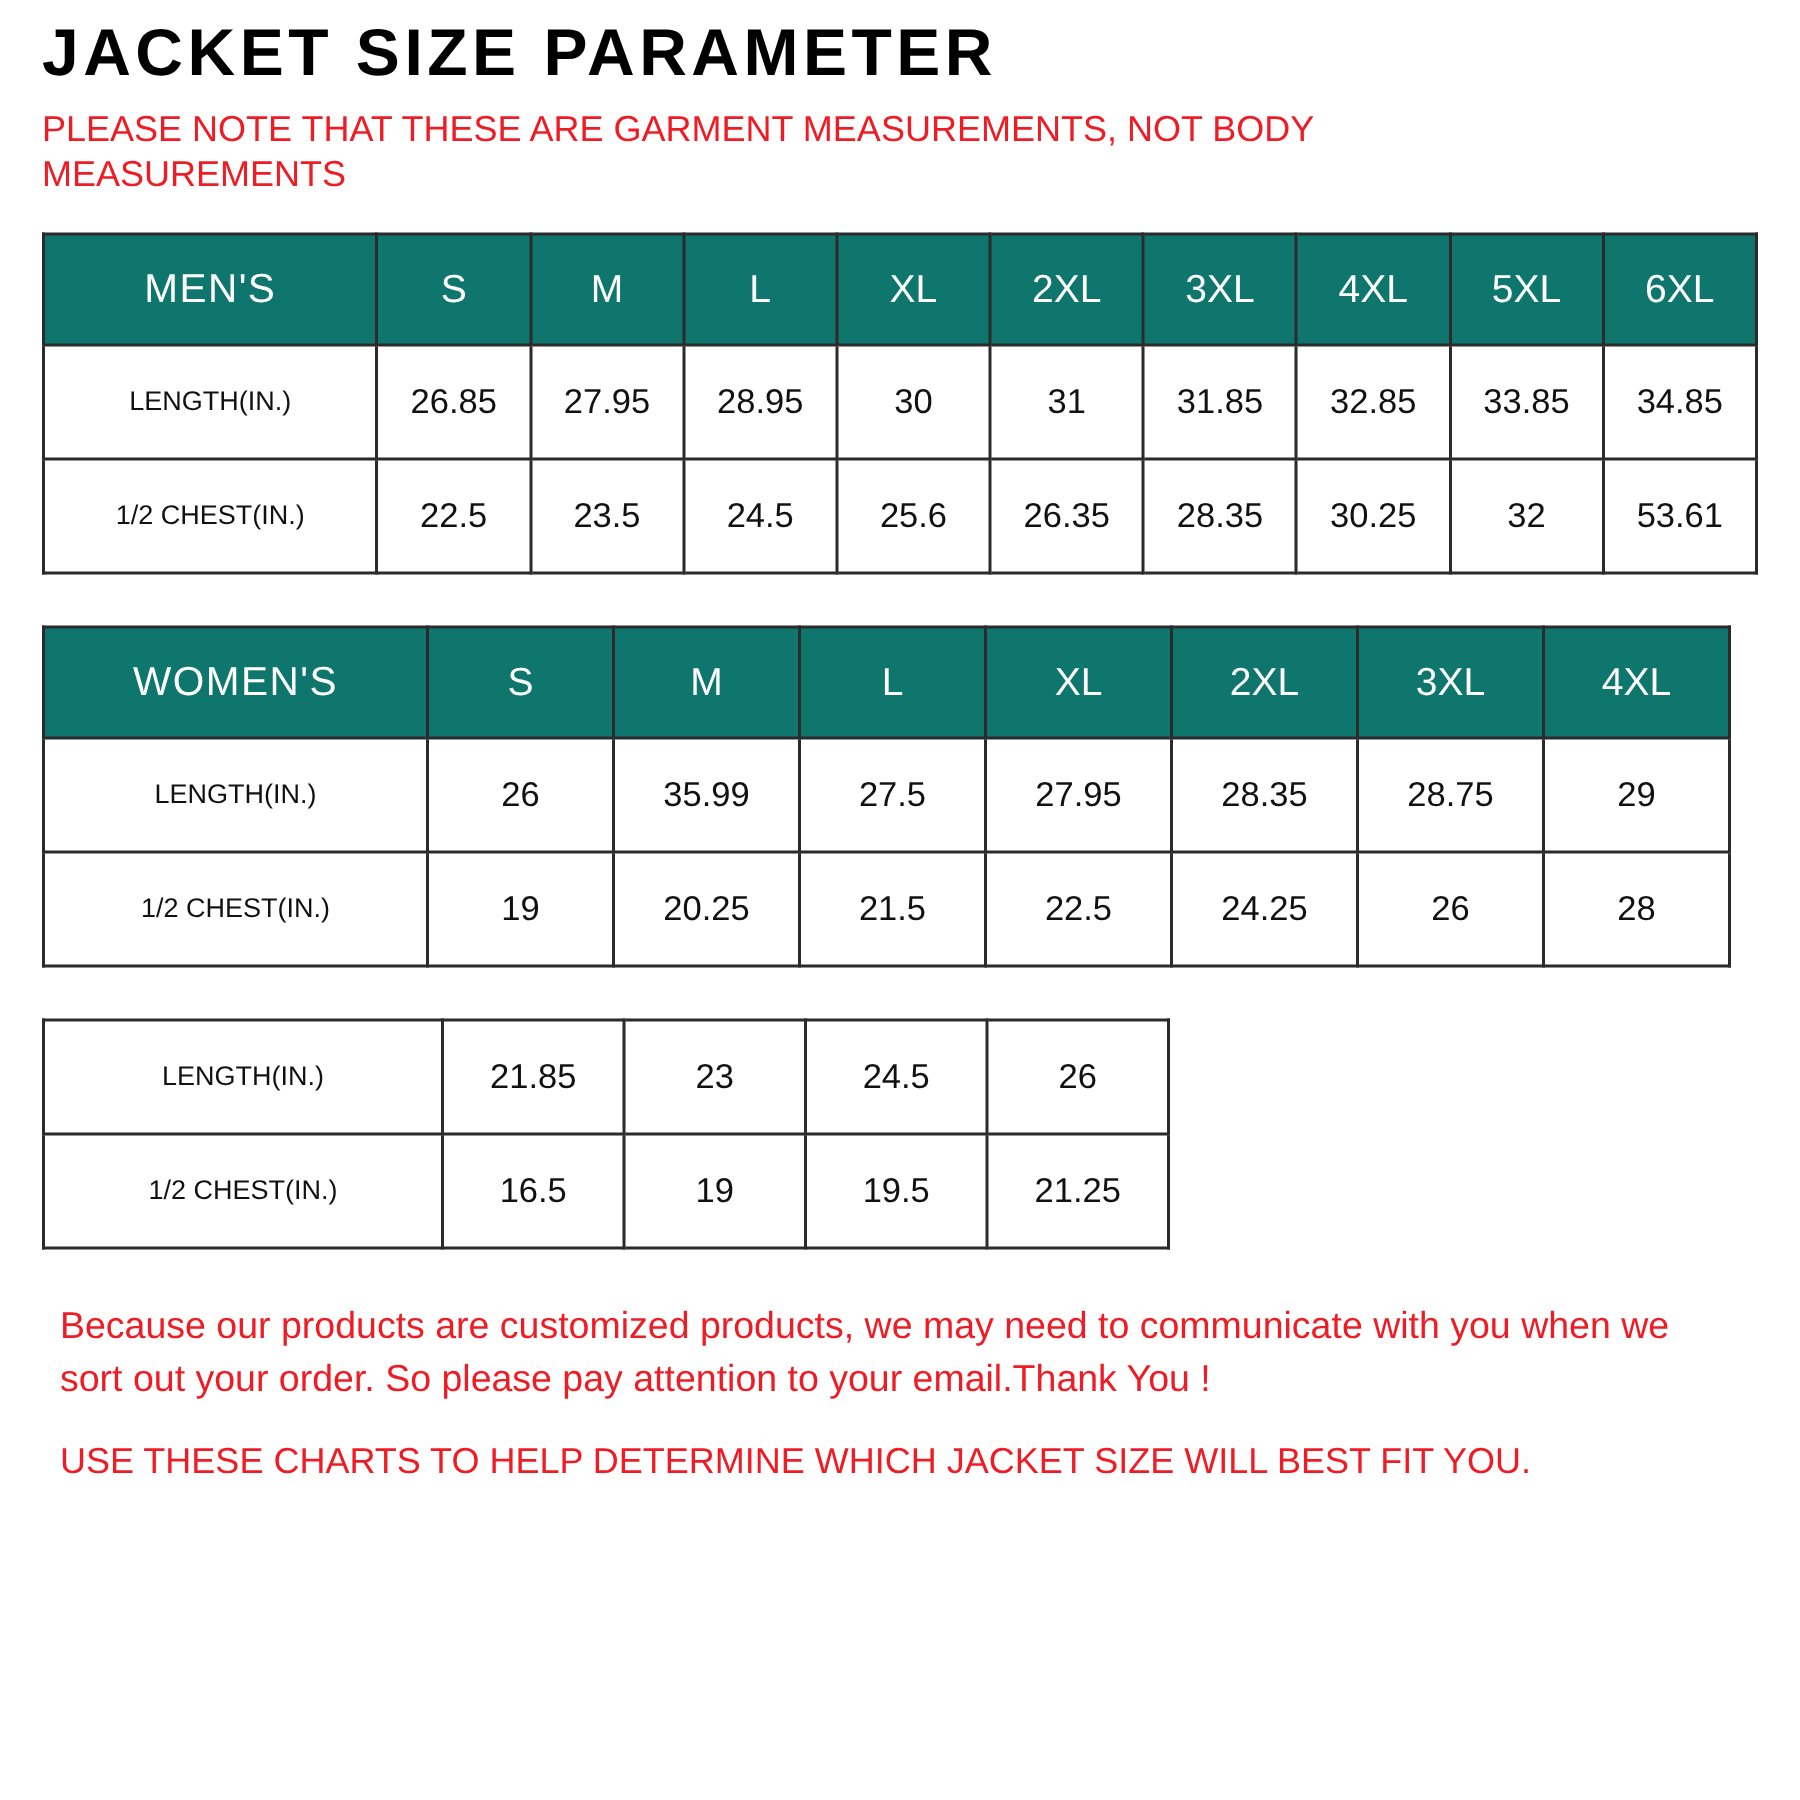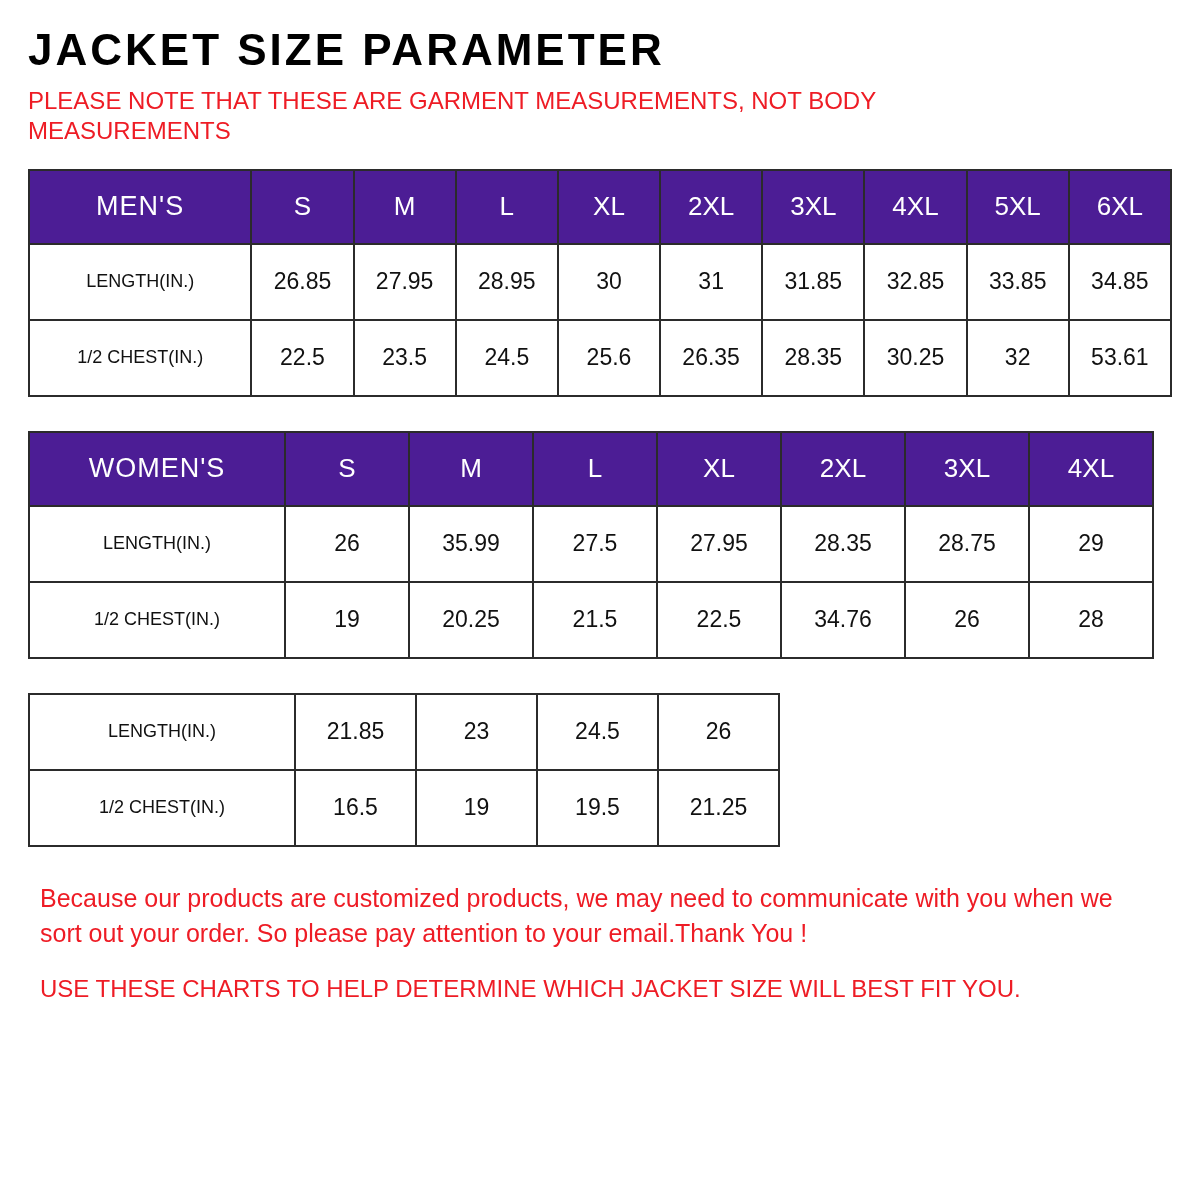--- a/index.html
+++ b/index.html
@@ -11,21 +11,21 @@
     width: 1200px;
     height: 1200px;
     font-family: "Liberation Sans", sans-serif;
     color: #1a1a1a;
     overflow: hidden;
   }
   .page {
     box-sizing: border-box;
     width: 1200px;
     height: 1200px;
-    padding: 26px 28px 10px 28px;
+    padding: 12px 28px 10px 28px;
     position: relative;
   }
   .title {
     font-size: 44px;
     font-weight: bold;
     letter-spacing: 3px;
     color: #000000;
     margin: 0 0 12px 0;
     line-height: 1.08;
   }
@@ -45,21 +45,21 @@
     border: 2px solid #2b2b2b;
     text-align: center;
     vertical-align: middle;
     font-size: 23px;
     color: #111111;
     background: #ffffff;
     height: 74px;
     padding: 0 4px;
   }
   table.sizes tr.header-row td {
-    background: #4c1d95;
+    background: #0f766e;
     color: #ffffff;
     font-size: 26px;
     height: 72px;
   }
   table.sizes tr.header-row td.label-cell {
     font-size: 27px;
     letter-spacing: 1px;
   }
   table.sizes td.label-cell {
     text-align: center;
@@ -182,21 +182,21 @@
         <td>28.35</td>
         <td>28.75</td>
         <td>29</td>
       </tr>
       <tr>
         <td class="label-cell">1/2 CHEST(IN.)</td>
         <td>19</td>
         <td>20.25</td>
         <td>21.5</td>
         <td>22.5</td>
-        <td>34.76</td>
+        <td>24.25</td>
         <td>26</td>
         <td>28</td>
       </tr>
     </tbody>
   </table>
 
   <table class="sizes" id="youth-table">
     <colgroup>
       <col class="lbl">
         <col class="sz">

